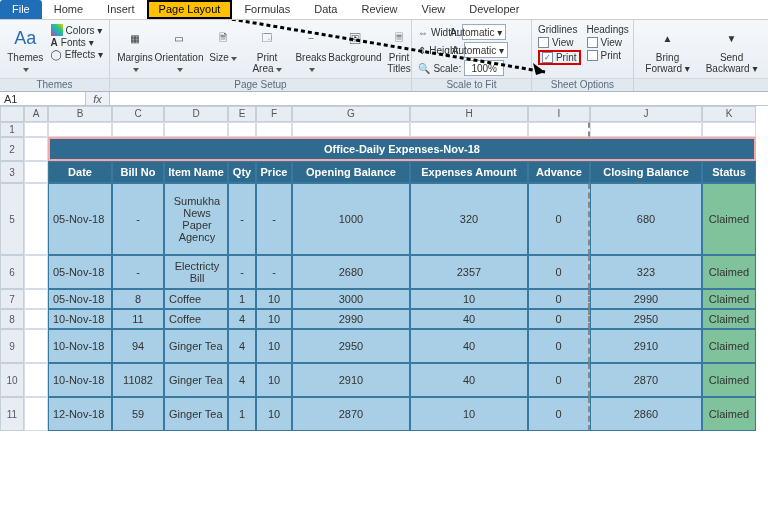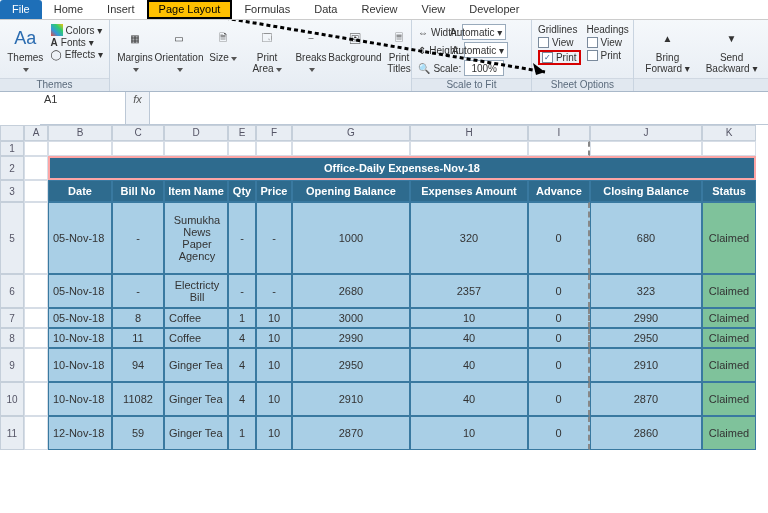--- a/index.html
+++ b/index.html
@@ -22,21 +22,21 @@
   .stack { display: flex; flex-direction: column; gap: 1px; font-size: 10px; }
   .stack span { white-space: nowrap; }
   .mini-row { display: flex; align-items: center; gap: 3px; white-space: nowrap; }
   .chk { width: 11px; height: 11px; border: 1px solid #7a8a9c; display: inline-flex; align-items: center; justify-content: center; font-size: 8px; background: #fff; }
   .chk.on::after { content: "✓"; color: #2b5a8a; }
   .num-box { width: 44px; height: 16px; border: 1px solid #9ab; background: #fff; font-size: 10px; padding: 0 3px; display: flex; align-items: center; justify-content: flex-end; }
   .red-box { border: 2px solid #d60000; padding: 0 2px; }
   .tri::after { content: ""; border-left: 3px solid transparent; border-right: 3px solid transparent; border-top: 4px solid #555; display: inline-block; margin-left: 2px; }
 
   
-  .fbar { display: flex; height: 33px; border-bottom: 1px solid #bcc8d6; background: #eef2f7; font-size: 11px; margin-left: 40px; }
+  .fbar { display: flex; height: 14px; border-bottom: 1px solid #bcc8d6; background: #eef2f7; font-size: 11px; }
   .name-box { width: 86px; border-right: 1px solid #bcc8d6; background: #fff; padding: 1px 4px; }
   .fx { width: 24px; text-align: center; font-style: italic; color: #555; border-right: 1px solid #bcc8d6; padding-top: 1px; }
   .formula { flex: 1; background: #fff; }
 
   
   .sheet { display: grid; grid-template-columns: 24px 24px 64px 52px 64px 28px 36px 118px 118px 62px 112px 54px; font-size: 11px; }
   .colh, .rowh { background: #e8edf3; border: 1px solid #c5cfda; text-align: center; font-size: 10px; color: #556; padding: 1px 0; }
   .colh { height: 16px; }
   .rowh { display: flex; align-items: center; justify-content: center; }
   .cell { border: 1px solid #d6dde6; background: #fff; }
@@ -122,20 +122,21 @@
       <div class="big-btn">
           <span class="ic">🖼</span>
           <small>Background</small>
         </div>
       <div class="big-btn">
           <span class="ic">🗏</span>
           <small>Print
 Titles</small>
         </div>
     </div>
+    <div class="group-label">Page Setup</div>
   </div>
 
   <div class="group" style="min-width:120px">
     <div class="group-body">
       <div class="stack" style="gap:2px">
         <span class="mini-row">
             <span>⇔</span>
             <span>Width:</span> 
             <span class="num-box">Automatic ▾</span>
           </span>

